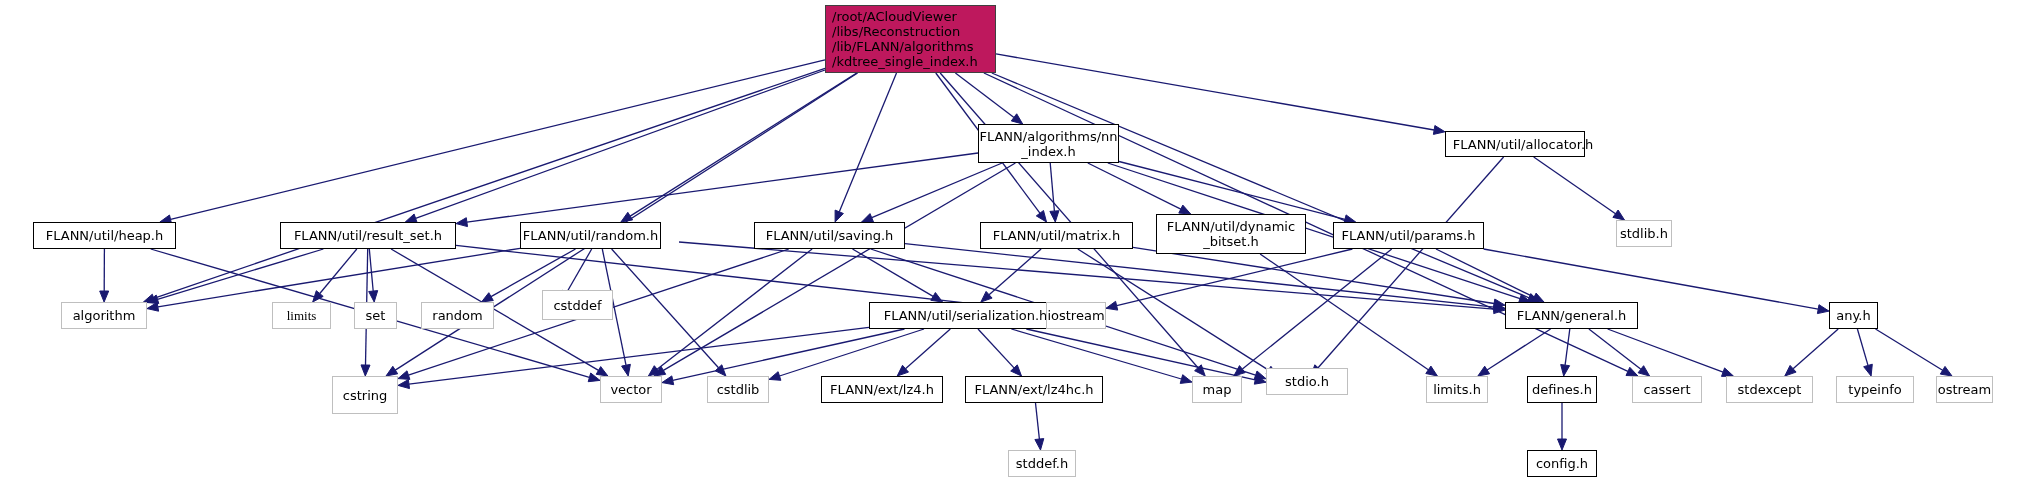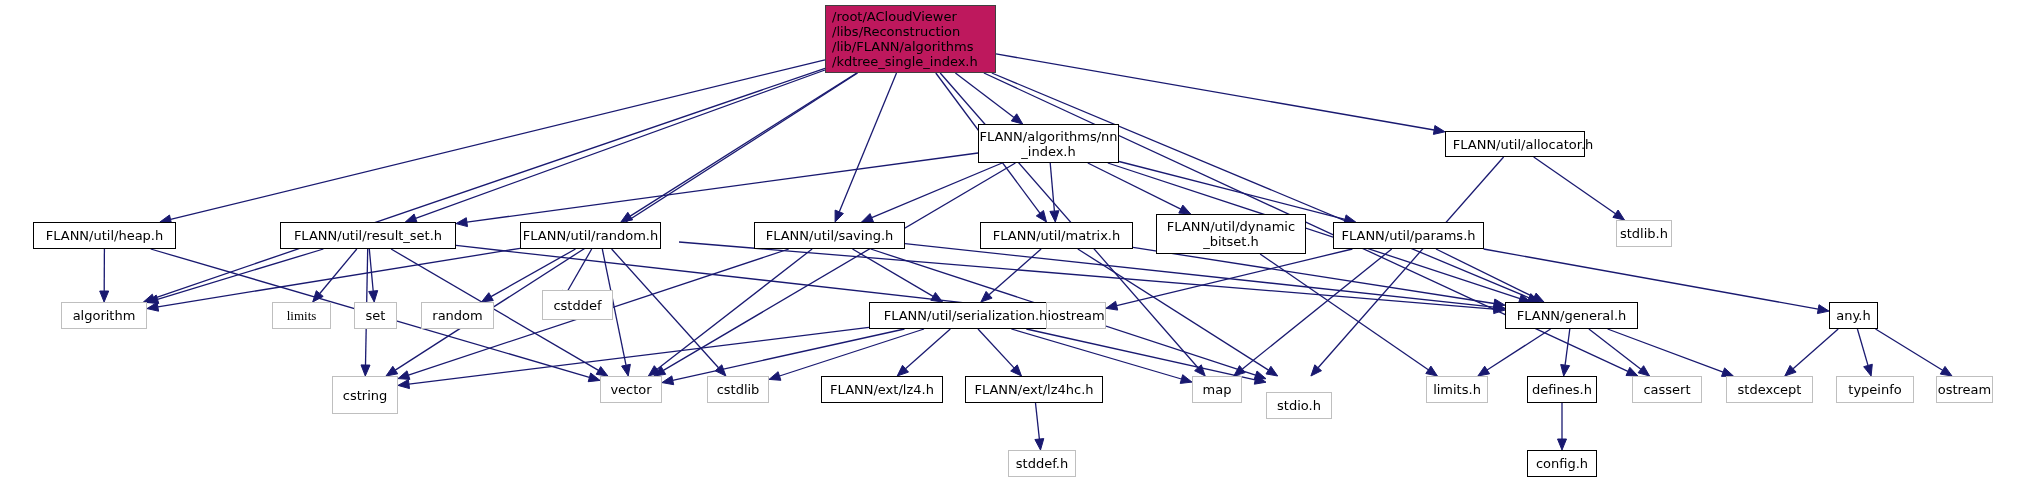--- a/index.html
+++ b/index.html
@@ -173,21 +173,21 @@
   <div class="node internal" style="left:869px;top:302px;width:193px;height:27px;">FLANN/util/serialization.h</div>
   <div class="node external" style="left:1046px;top:302px;width:60px;height:27px;">iostream</div>
   <div class="node internal" style="left:1505px;top:302px;width:133px;height:27px;">FLANN/general.h</div>
   <div class="node internal" style="left:1829px;top:302px;width:49px;height:27px;">any.h</div>
   <div class="node external" style="left:332px;top:376px;width:66px;height:38px;">cstring</div>
   <div class="node external" style="left:600px;top:376px;width:62px;height:27px;">vector</div>
   <div class="node external" style="left:707px;top:376px;width:62px;height:27px;">cstdlib</div>
   <div class="node internal" style="left:821px;top:376px;width:122px;height:27px;">FLANN/ext/lz4.h</div>
   <div class="node internal" style="left:965px;top:376px;width:138px;height:27px;">FLANN/ext/lz4hc.h</div>
   <div class="node external" style="left:1192px;top:376px;width:50px;height:27px;">map</div>
-  <div class="node external" style="left:1266px;top:392px;width:66px;height:27px;">stdio.h</div>
+  <div class="node external" style="left:1266px;top:368px;width:82px;height:27px;">stdio.h</div>
   <div class="node external" style="left:1426px;top:376px;width:62px;height:27px;">limits.h</div>
   <div class="node internal" style="left:1527px;top:376px;width:70px;height:27px;">defines.h</div>
   <div class="node external" style="left:1632px;top:376px;width:70px;height:27px;">cassert</div>
   <div class="node external" style="left:1726px;top:376px;width:87px;height:27px;">stdexcept</div>
   <div class="node external" style="left:1836px;top:376px;width:78px;height:27px;">typeinfo</div>
   <div class="node external" style="left:1936px;top:376px;width:57px;height:27px;">ostream</div>
   <div class="node external" style="left:1008px;top:450px;width:68px;height:27px;">stddef.h</div>
   <div class="node internal" style="left:1527px;top:450px;width:70px;height:27px;">config.h</div>
 </div>
 

